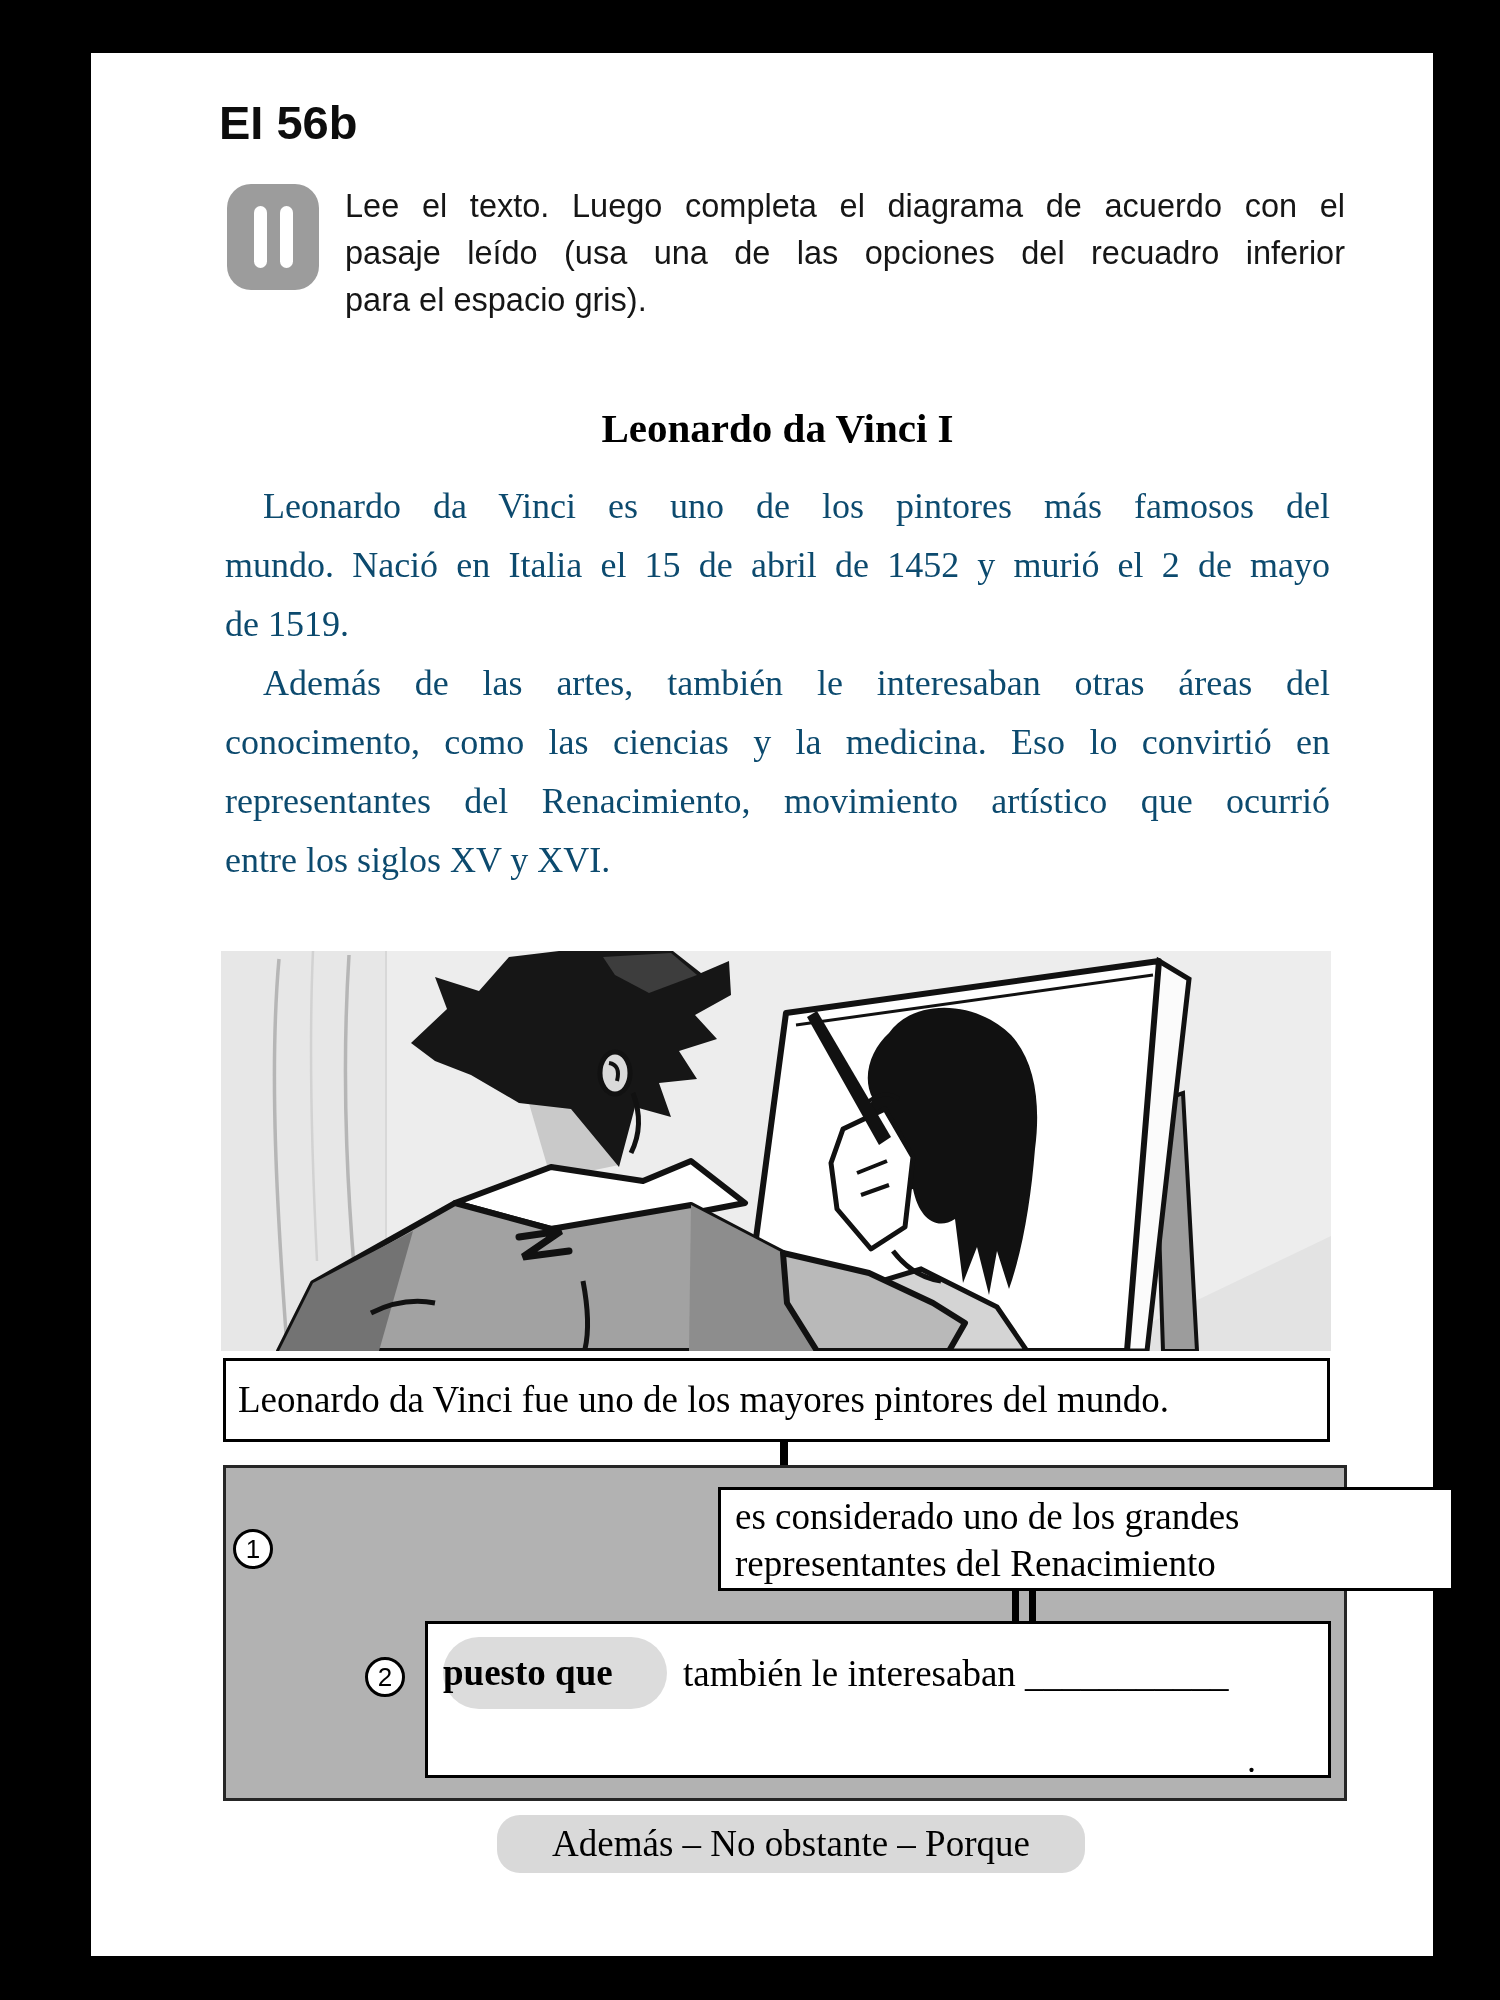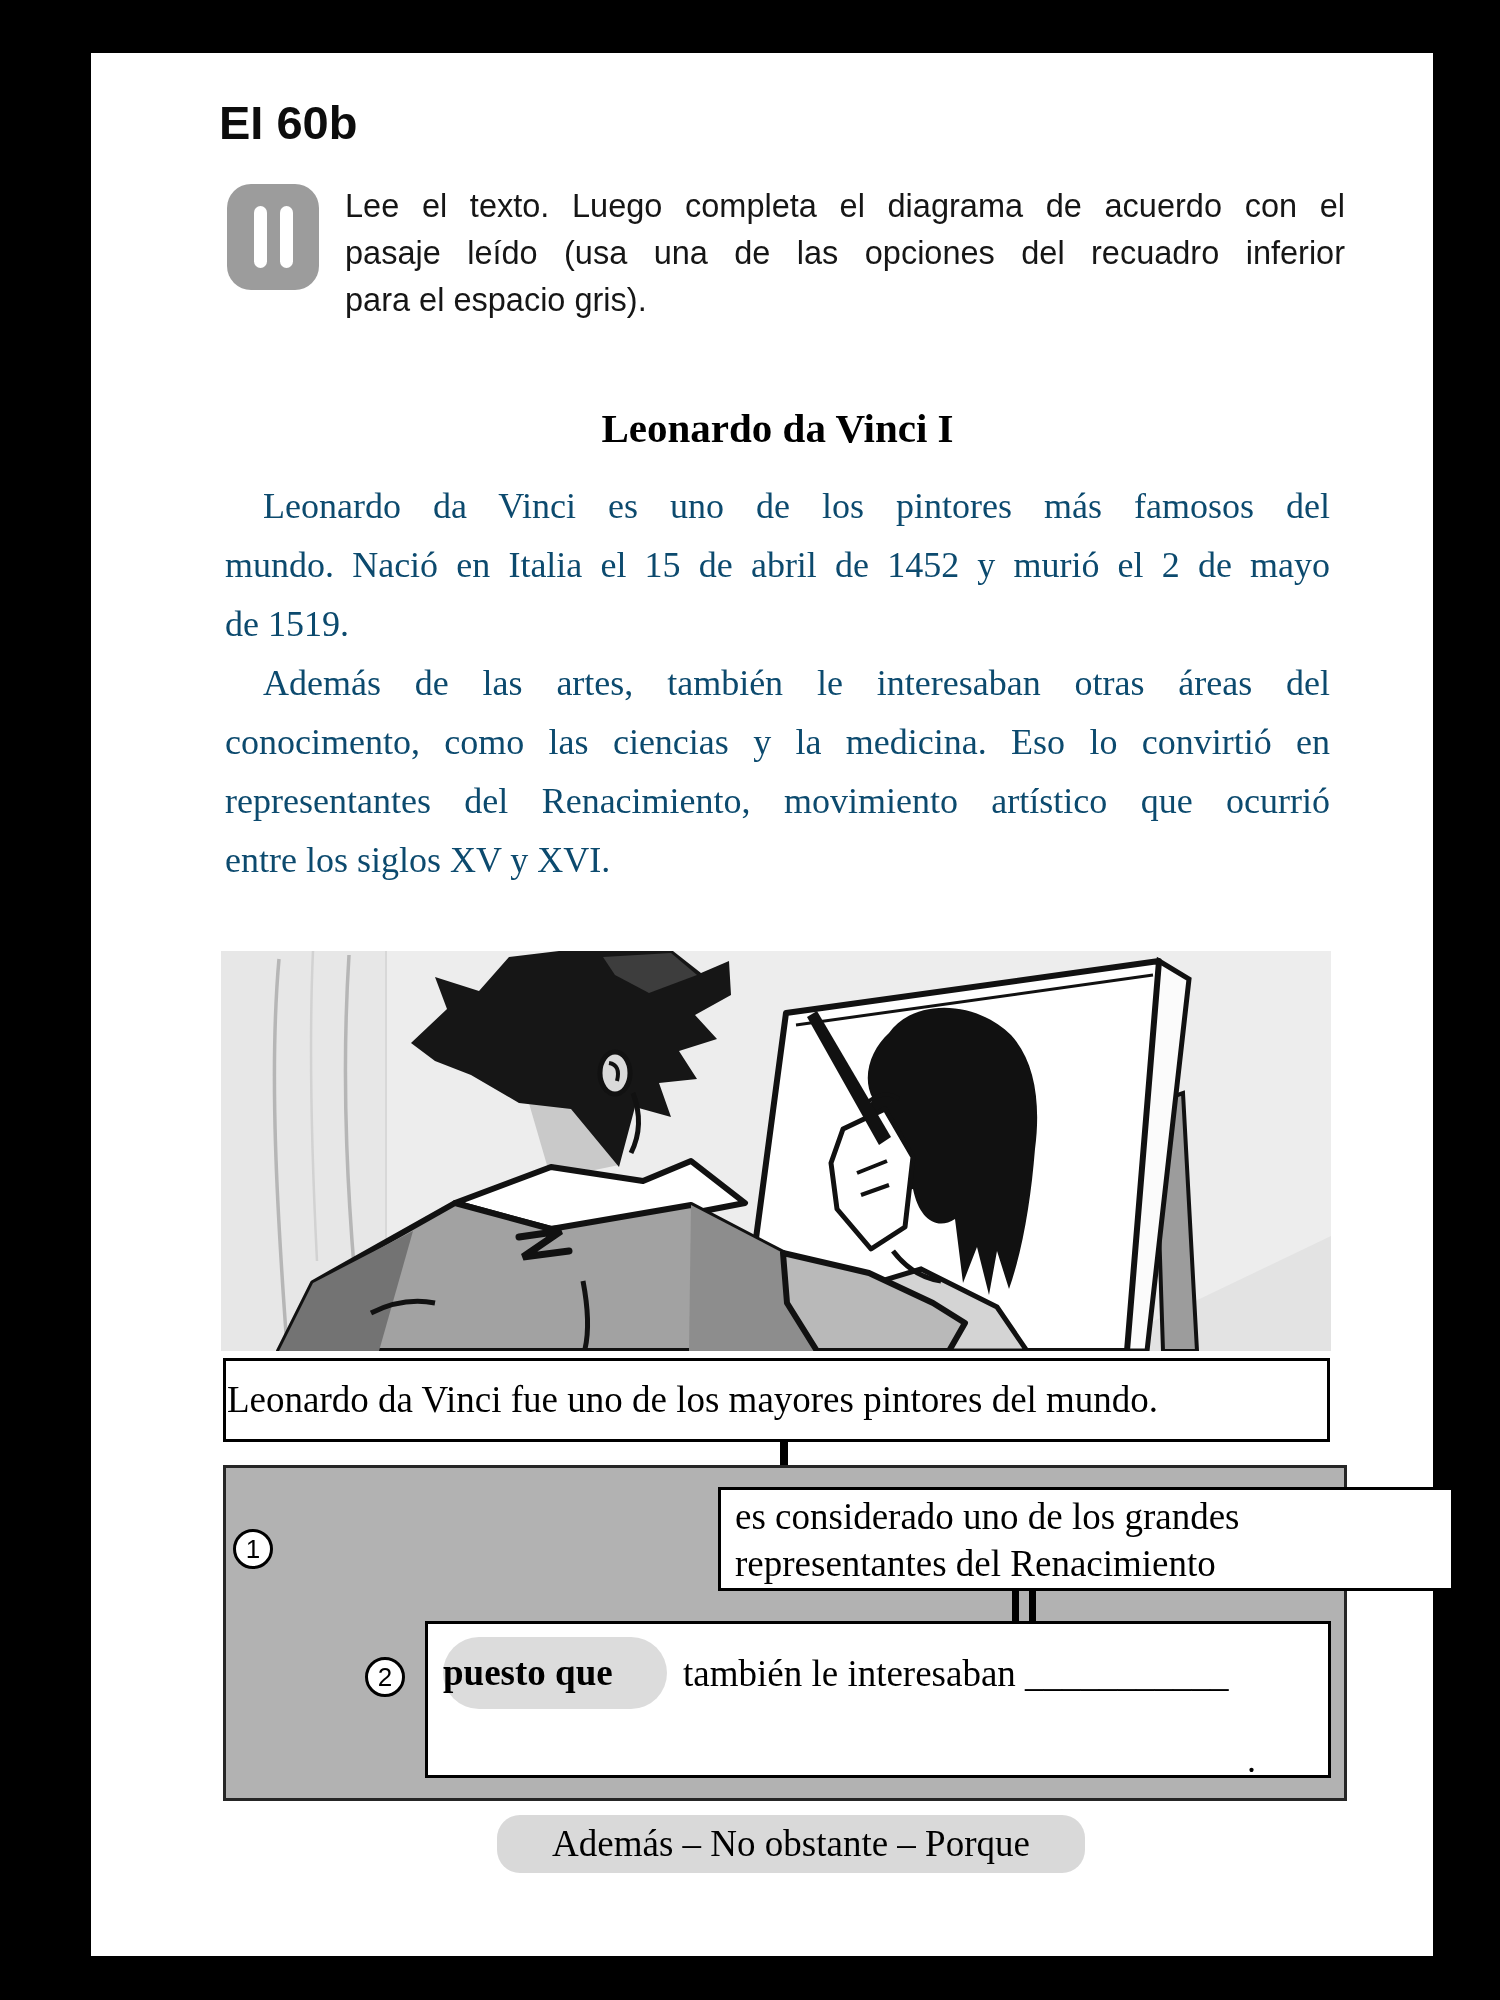--- a/index.html
+++ b/index.html
@@ -28,21 +28,21 @@
   .para1{top:424px;} .para2{top:601px;}
   .indent{text-indent:38px;}
 
   
   .picture{position:absolute;left:130px;top:898px;width:1110px;height:400px;background:#ededed;overflow:hidden;}
   .picture svg{display:block;width:1110px;height:400px;}
 
   
   .statement-box{position:absolute;left:132px;top:1305px;width:1107px;height:84px;background:#fff;
                  border:3px solid #000;box-sizing:border-box;font-size:37px;color:#000;
-                 line-height:78px;padding-left:1px;white-space:nowrap;}
+                 line-height:78px;padding-left:12px;white-space:nowrap;}
   .conn1{position:absolute;left:689px;top:1389px;width:8px;height:24px;background:#000;}
 
   
   .gray-box{position:absolute;left:132px;top:1412px;width:1124px;height:336px;background:#b2b2b2;
             border:3px solid #262626;box-sizing:border-box;}
   .num-circle{position:absolute;width:40px;height:40px;border:3px solid #000;border-radius:50%;
               background:#fff;box-sizing:border-box;text-align:center;line-height:34px;
               font-family:"Liberation Sans","DejaVu Sans",sans-serif;font-size:26px;color:#000;}
   .circle1{left:142px;top:1476px;} .circle2{left:274px;top:1604px;}
   .pill1{position:absolute;left:190px;top:1441px;width:416px;height:107px;border:3.5px solid #000;
@@ -64,21 +64,21 @@
   
   .options-pill{position:absolute;left:406px;top:1762px;width:588px;height:58px;border-radius:23px;
                 background:#d9d9d9;text-align:center;line-height:58px;font-size:37px;color:#000;white-space:nowrap;}
 </style>
 </head>
 <body>
 
 <div class="screen">
   <div class="page">
 
-    <div class="unit-title">EI 60b</div>
+    <div class="unit-title">EI 56b</div>
 
     <div class="instr-icon">
       <span class="bar"></span>
       <span class="bar"></span>
     </div>
     <div class="instr-text">
       <div class="ln just">Lee el texto. Luego completa el diagrama de acuerdo con el</div>
       <div class="ln just">pasaje leído (usa una de las opciones del recuadro inferior</div>
       <div class="ln">para el espacio gris).</div>
     </div>

